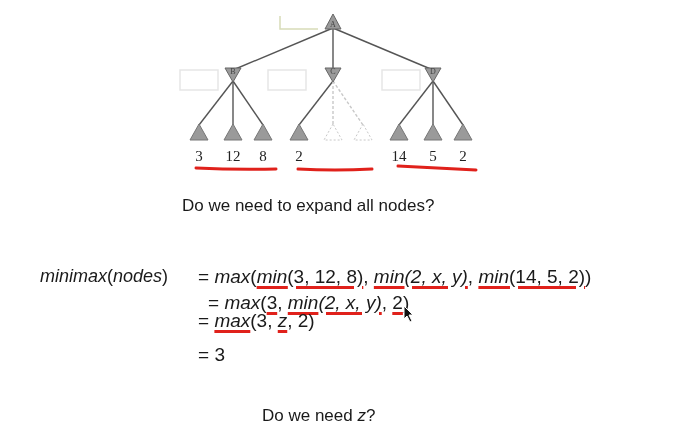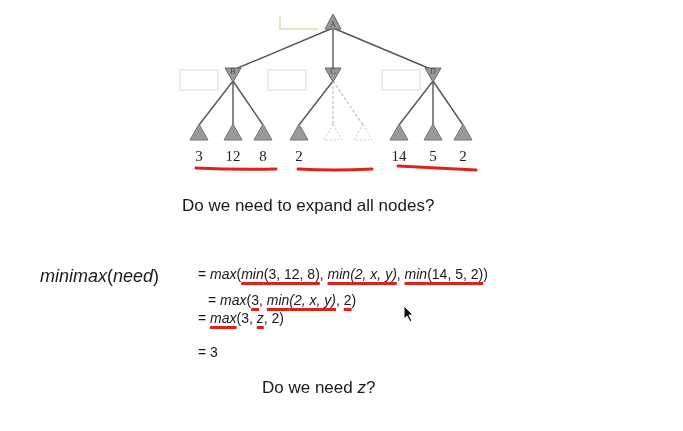--- a/index.html
+++ b/index.html
@@ -2,23 +2,23 @@
 <html><head>
   <meta charset="utf-8">
   <style>
     html, body { margin: 0; padding: 0; background: #ffffff; }
     body { width: 683px; height: 431px; position: relative; overflow: hidden; font-family: "Liberation Sans", sans-serif; color: #1a1a1a; }
     #tree { position: absolute; left: 0; top: 0; width: 683px; height: 180px; }
     .leaf-label { font-family: "Liberation Serif", serif; font-size: 15px; fill: #222; }
     .node-letter { font-family: "Liberation Serif", serif; font-size: 8px; fill: #444; }
     .question { position: absolute; font-size: 17px; color: #1a1a1a; white-space: nowrap; }
     #q1 { left: 182px; top: 196px; }
-    #q2 { left: 262px; top: 378px; }
+    #q2 { left: 262px; top: 406px; }
     .eq-lhs { position: absolute; left: 40px; top: 266px; font-size: 18px; white-space: nowrap; }
-    .eq-line { position: absolute; left: 198px; font-size: 14px; white-space: nowrap; }
+    .eq-line { position: absolute; left: 198px; font-size: 19px; white-space: nowrap; }
     #eq1 { top: 266px; }
     #eq2 { top: 292px; margin-left: 10px; }
     #eq3 { top: 310px; }
     #eq4 { top: 344px; }
     .it { font-style: italic; }
     .ul { text-decoration: underline; text-decoration-color: #e0211b; text-decoration-thickness: 3px; text-underline-offset: 3px; }
     .cursor { position: absolute; left: 403px; top: 305px; width: 12px; height: 18px; }
   </style>
 </head>
 <body>
@@ -74,21 +74,21 @@
     </g>
   <g id="marks">
       <path d="M196 168 Q236 170 276 169" fill="none" stroke="#e0211b" stroke-width="3" stroke-linecap="round"></path>
       <path d="M298 169 Q335 171 372 169" fill="none" stroke="#e0211b" stroke-width="3" stroke-linecap="round"></path>
       <path d="M398 166 Q437 168 476 170" fill="none" stroke="#e0211b" stroke-width="3" stroke-linecap="round"></path>
     </g>
 </svg>
 
 <div id="q1" class="question">Do we need to expand all nodes?</div>
 
-<div class="eq-lhs"><span class="it">minimax</span>(<span class="it">need</span>)</div>
+<div class="eq-lhs"><span class="it">minimax</span>(<span class="it">nodes</span>)</div>
 
 <div id="eq1" class="eq-line">
   <span>=</span>
   <span class="it">max</span><span>(</span><span class="ul"><span class="it">min</span><span>(3, 12, 8)</span></span><span>, </span><span class="ul"><span class="it">min</span><span class="it">(2, x, y)</span></span><span>, </span><span class="ul"><span class="it">min</span><span>(14, 5, 2)</span></span><span>)</span>
 </div>
 <div id="eq2" class="eq-line">
   <span>=</span>
   <span class="it">max</span><span>(</span><span class="ul">3</span><span>, </span><span class="ul"><span class="it">min</span><span class="it">(2, x, y)</span></span><span>, </span><span class="ul">2</span><span>)</span>
 </div>
 <div id="eq3" class="eq-line">

